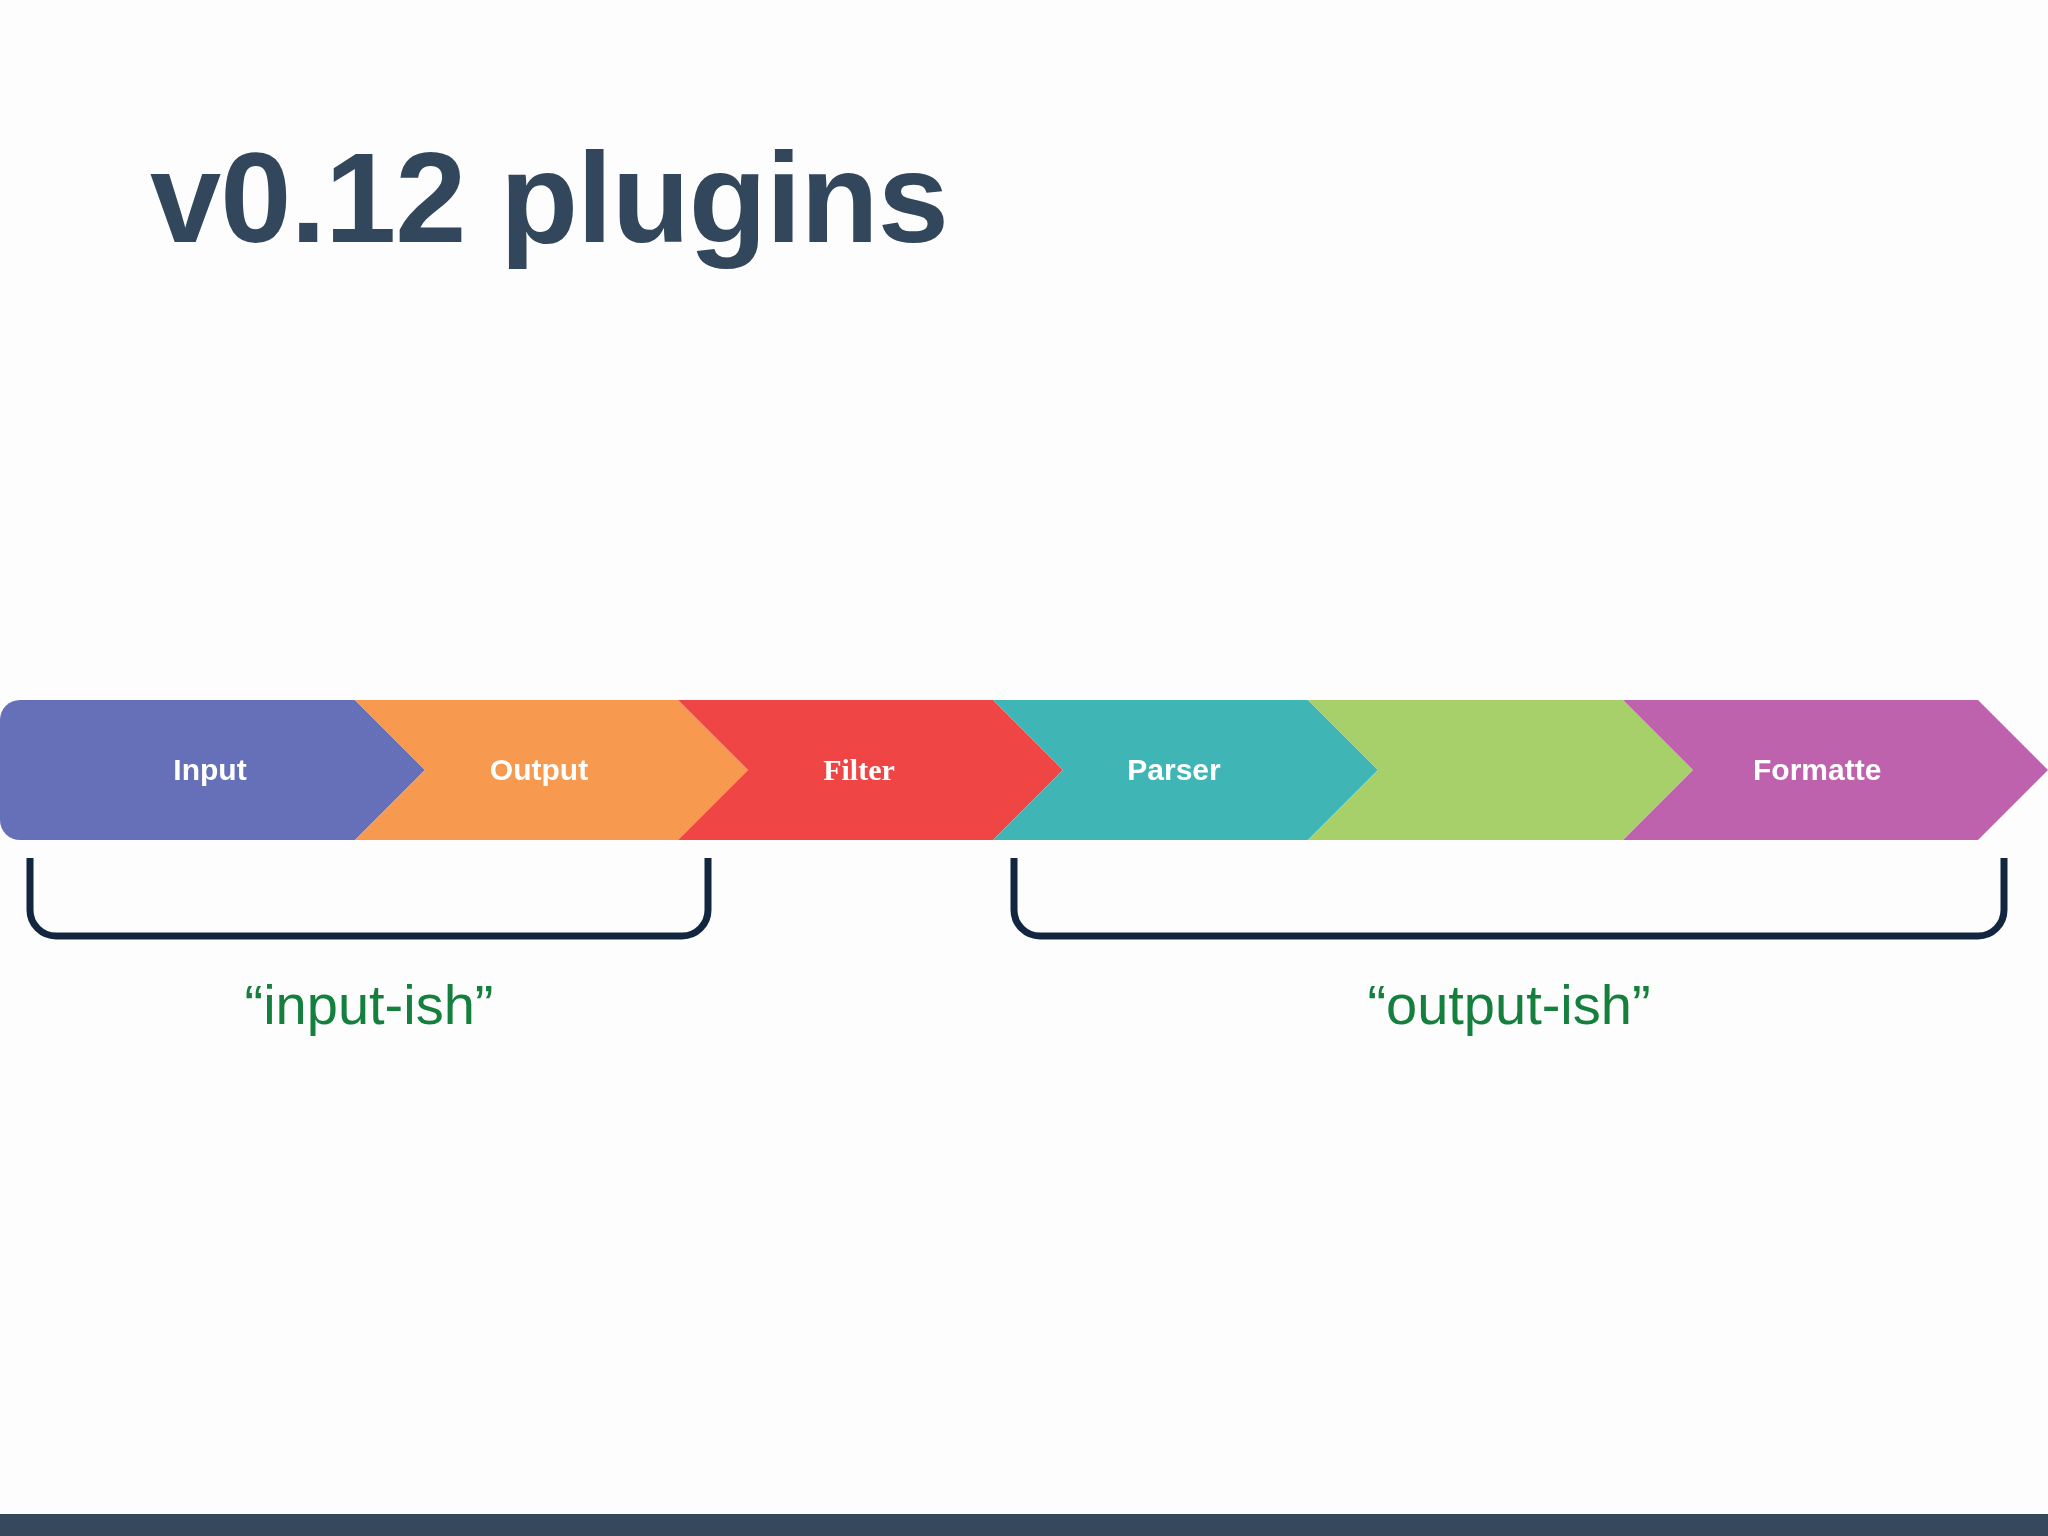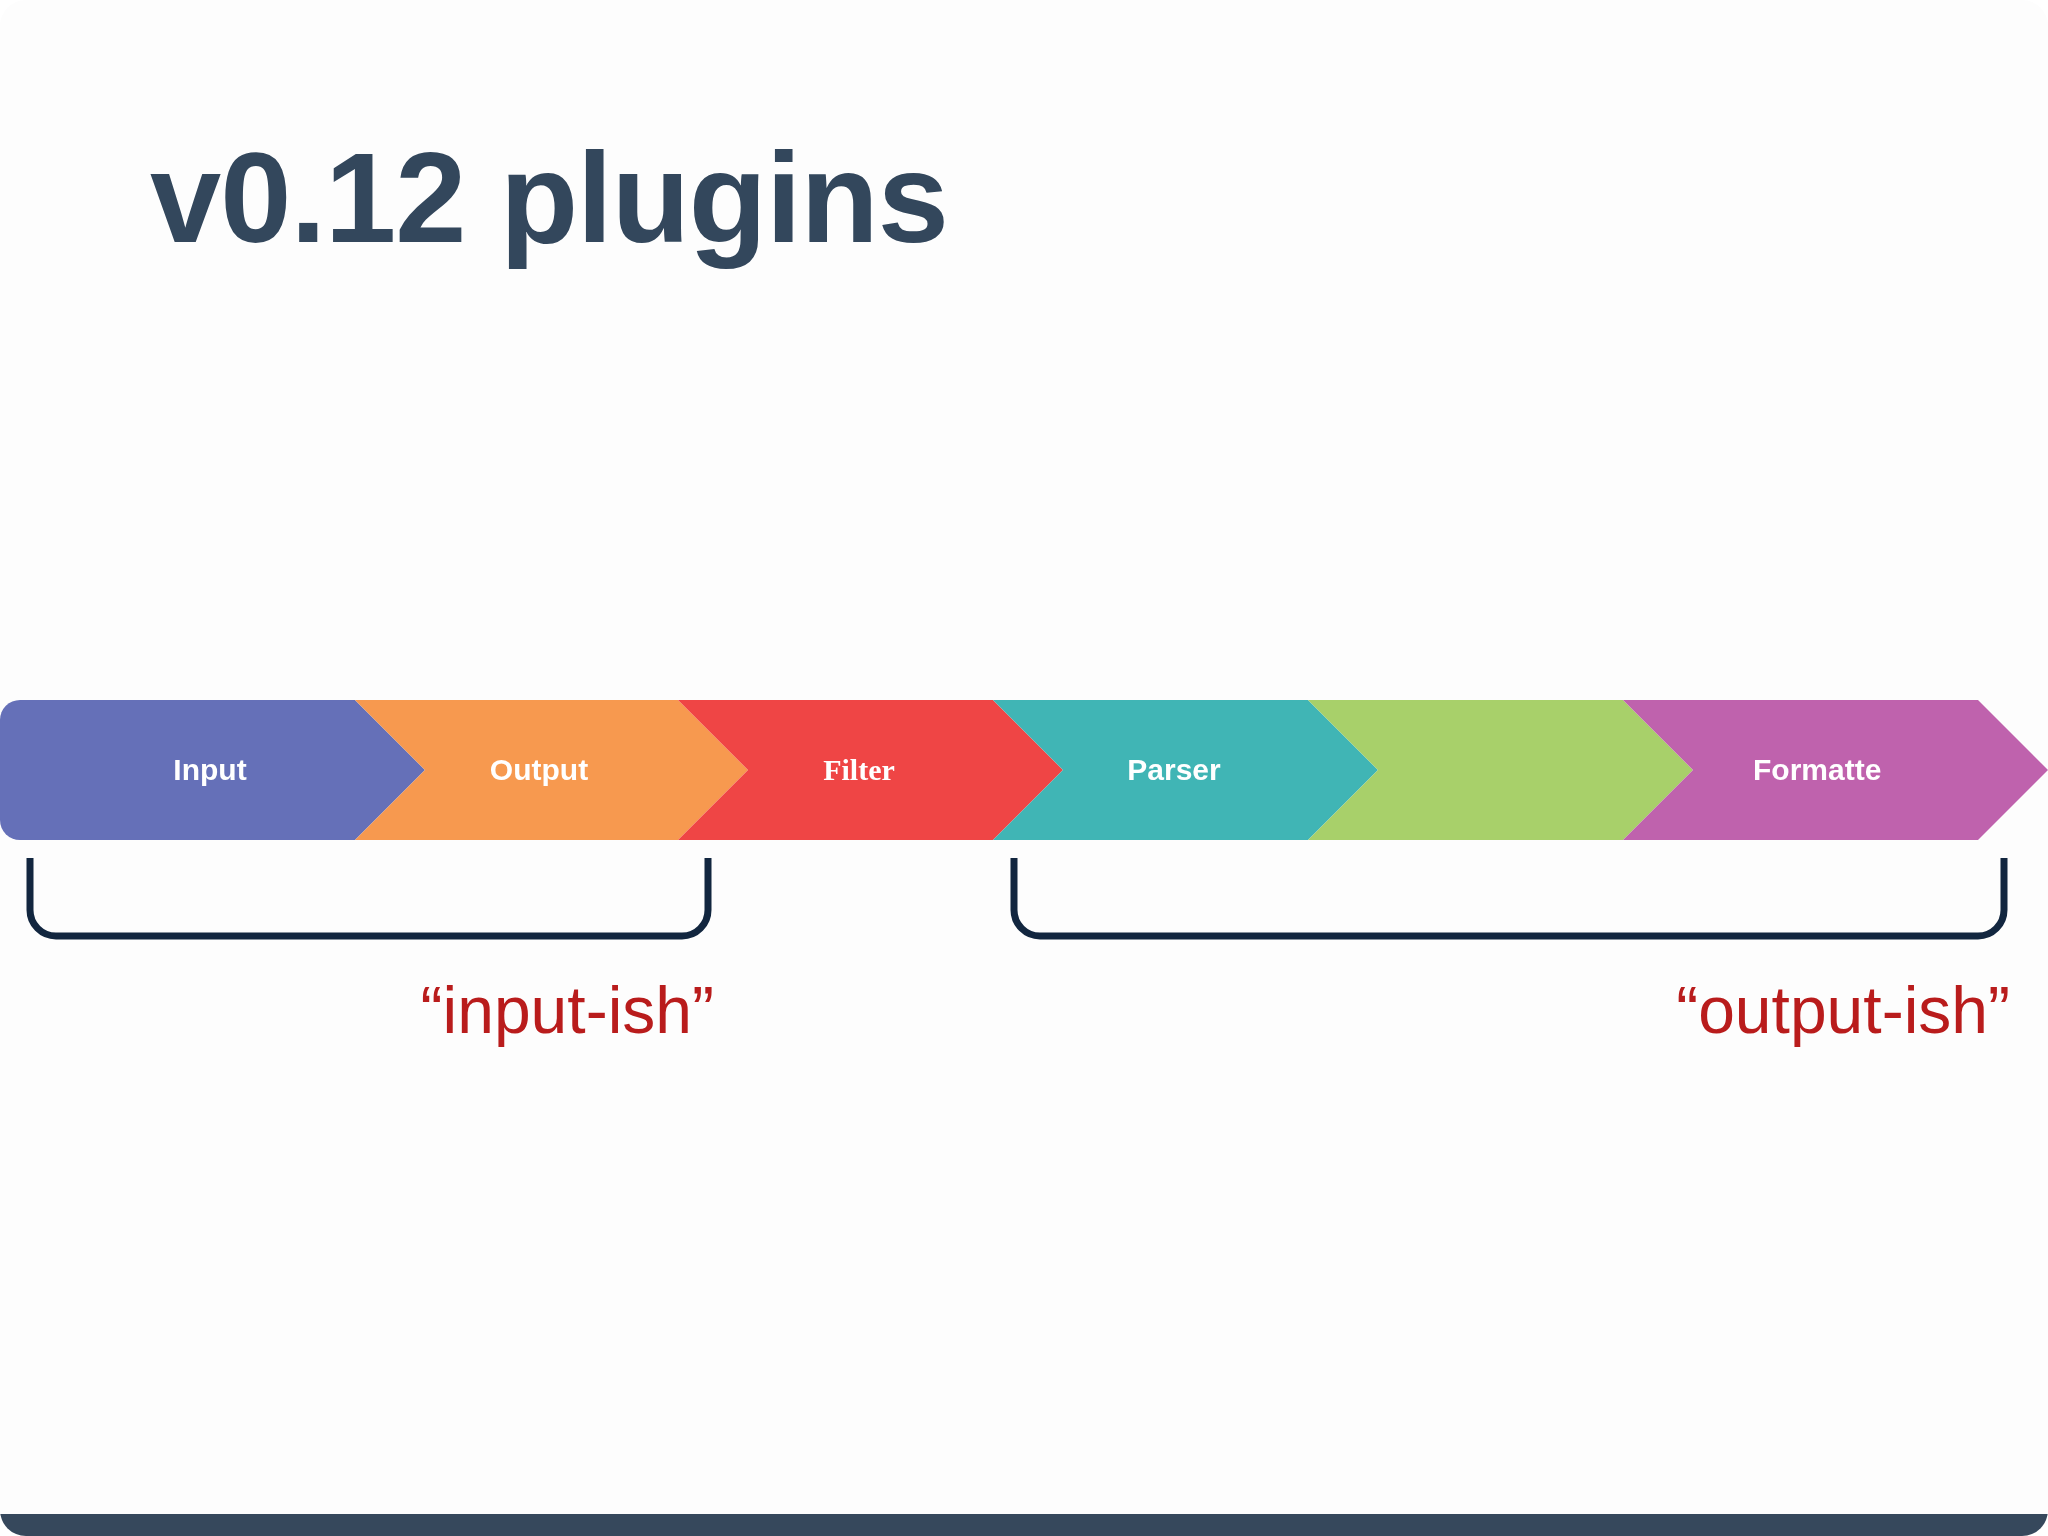--- a/index.html
+++ b/index.html
@@ -9,21 +9,20 @@
   }
   body {
     font-family: "Liberation Sans", sans-serif;
   }
   #slide {
     position: relative;
     width: 2048px;
     height: 1536px;
     background: #fdfdfd;
     overflow: hidden;
-    border-radius: 26px;
   }
 
   
   #title {
     position: absolute;
     left: 150px;
     top: 128px;
     font-size: 128px;
     font-weight: bold;
     color: #33475c;
@@ -62,25 +61,25 @@
   }
 
   
   .bracket {
     position: absolute;
   }
   .bracket svg { display: block; }
 
   .group-label {
     position: absolute;
-    font-size: 66px;
+    font-size: 56px;
     font-weight: normal;
-    color: #b91c1c;
+    color: #15803d;
     white-space: nowrap;
-    text-align: right;
+    text-align: center;
   }
 
   
   #bottom-bar {
     position: absolute;
     left: 0;
     top: 1514px;
     width: 2048px;
     height: 22px;
     background: #36485c;

